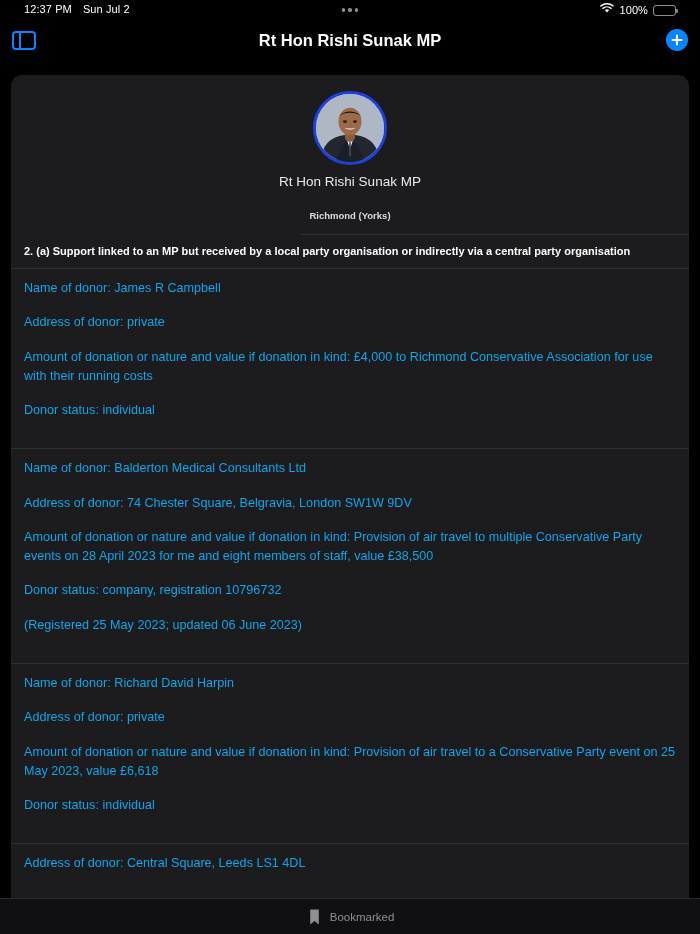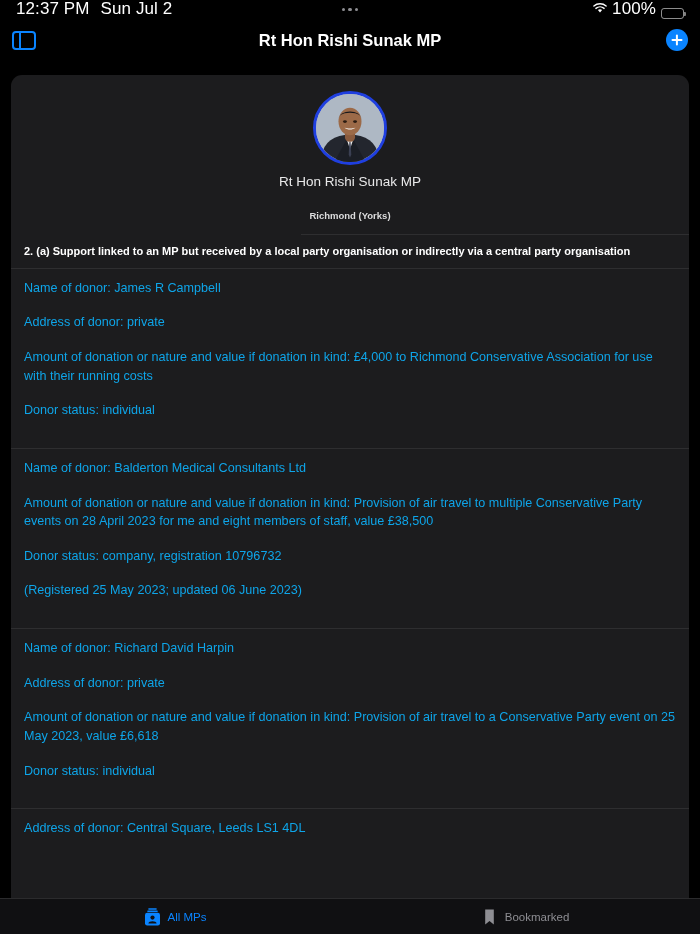--- a/index.html
+++ b/index.html
@@ -20,23 +20,23 @@
     display: flex;
     flex-direction: column;
   }
 
   
   .status-bar {
     height: 18px;
     flex: 0 0 18px;
     display: flex;
     align-items: center;
-    padding: 0 16px;
+    padding: 0 24px;
     color: #ffffff;
-    font-size: 17px;
+    font-size: 11px;
     letter-spacing: 0.1px;
     position: relative;
   }
   .status-left { display: flex; align-items: center; gap: 11px; }
   .status-center {
     position: absolute;
     left: 0; right: 0;
     text-align: center;
     pointer-events: none;
   }
@@ -285,20 +285,21 @@
           <div class="entry">
             <div class="entry-line">Name of donor: James R Campbell</div>
             <div class="entry-line">Address of donor: private</div>
             <div class="entry-line">Amount of donation or nature and value if donation in kind: £4,000 to Richmond Conservative Association for use with their running costs</div>
             <div class="entry-line">Donor status: individual</div>
           </div>
           <div class="entry-spacer"></div>
           <div class="divider"></div>
           <div class="entry">
             <div class="entry-line">Name of donor: Balderton Medical Consultants Ltd</div>
+            <div class="entry-line">Address of donor: 74 Chester Square, Belgravia, London SW1W 9DV</div>
             <div class="entry-line">Amount of donation or nature and value if donation in kind: Provision of air travel to multiple Conservative Party events on 28 April 2023 for me and eight members of staff, value £38,500</div>
             <div class="entry-line">Donor status: company, registration 10796732</div>
             <div class="entry-line">(Registered 25 May 2023; updated 06 June 2023)</div>
           </div>
           <div class="entry-spacer"></div>
           <div class="divider"></div>
           <div class="entry">
             <div class="entry-line">Name of donor: Richard David Harpin</div>
             <div class="entry-line">Address of donor: private</div>
             <div class="entry-line">Amount of donation or nature and value if donation in kind: Provision of air travel to a Conservative Party event on 25 May 2023, value £6,618</div>
@@ -309,34 +310,20 @@
           <div class="entry">
             <div class="entry-line">Address of donor: Central Square, Leeds LS1 4DL</div>
           </div>
         </div>
 
     </div>
   </div>
 
   <div class="tab-bar">
     <div class="tab-half">
-      <div class="tab-item active">
-        <span class="tab-icon">
-          <svg viewBox="0 0 17 18">
-            <rect x="4.2" y="0.2" width="8.6" height="1.5" rx="0.7" fill="#0a84ff"></rect>
-            <rect x="3.2" y="2.4" width="10.6" height="1.5" rx="0.7" fill="#0a84ff"></rect>
-            <rect x="1" y="4.8" width="15" height="12.6" rx="2.2" fill="#0a84ff"></rect>
-            <circle cx="8.5" cy="9.6" r="2.1" fill="#101012"></circle>
-            <path d="M4.4 15.6 C4.4 12.6 12.6 12.6 12.6 15.6 Z" fill="#101012"></path>
-          </svg>
-        </span>
-        <span class="tab-label">All MPs</span>
-      </div>
-    </div>
-    <div class="tab-half">
       <div class="tab-item inactive">
         <span class="tab-icon">
           <svg viewBox="0 0 17 18">
             <path d="M4.2 1.4 h8.6 v15.2 l-4.3 -3.6 l-4.3 3.6 Z" fill="#8e8e93"></path>
           </svg>
         </span>
         <span class="tab-label">Bookmarked</span>
       </div>
     </div>
   </div>

